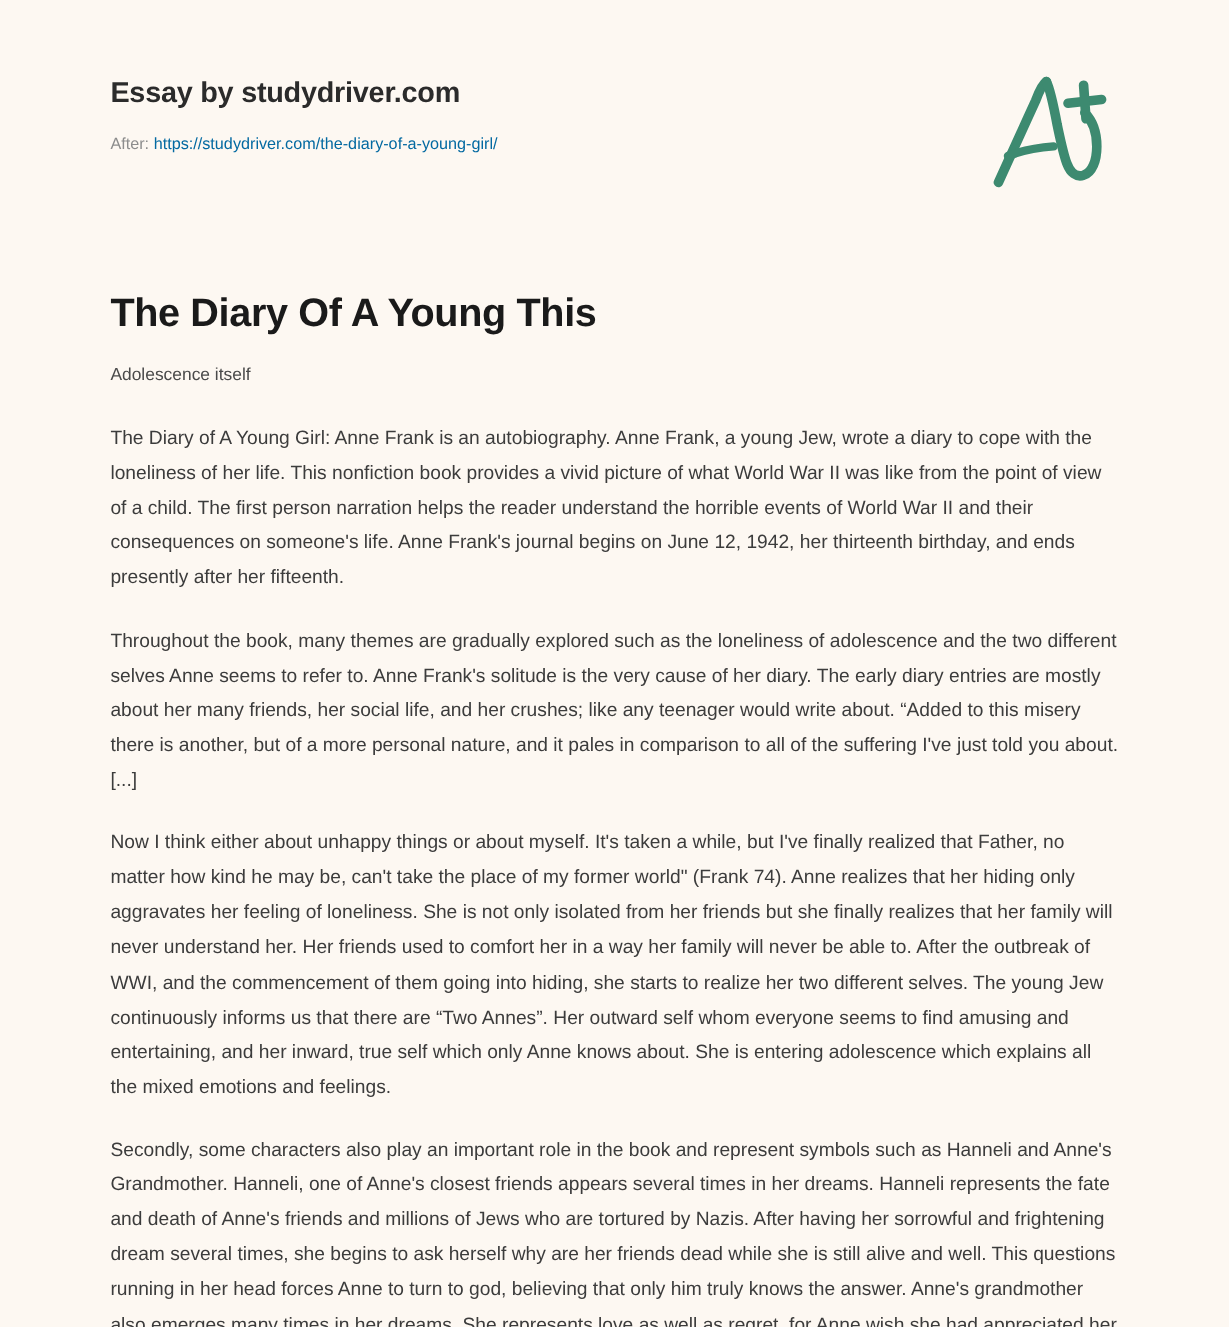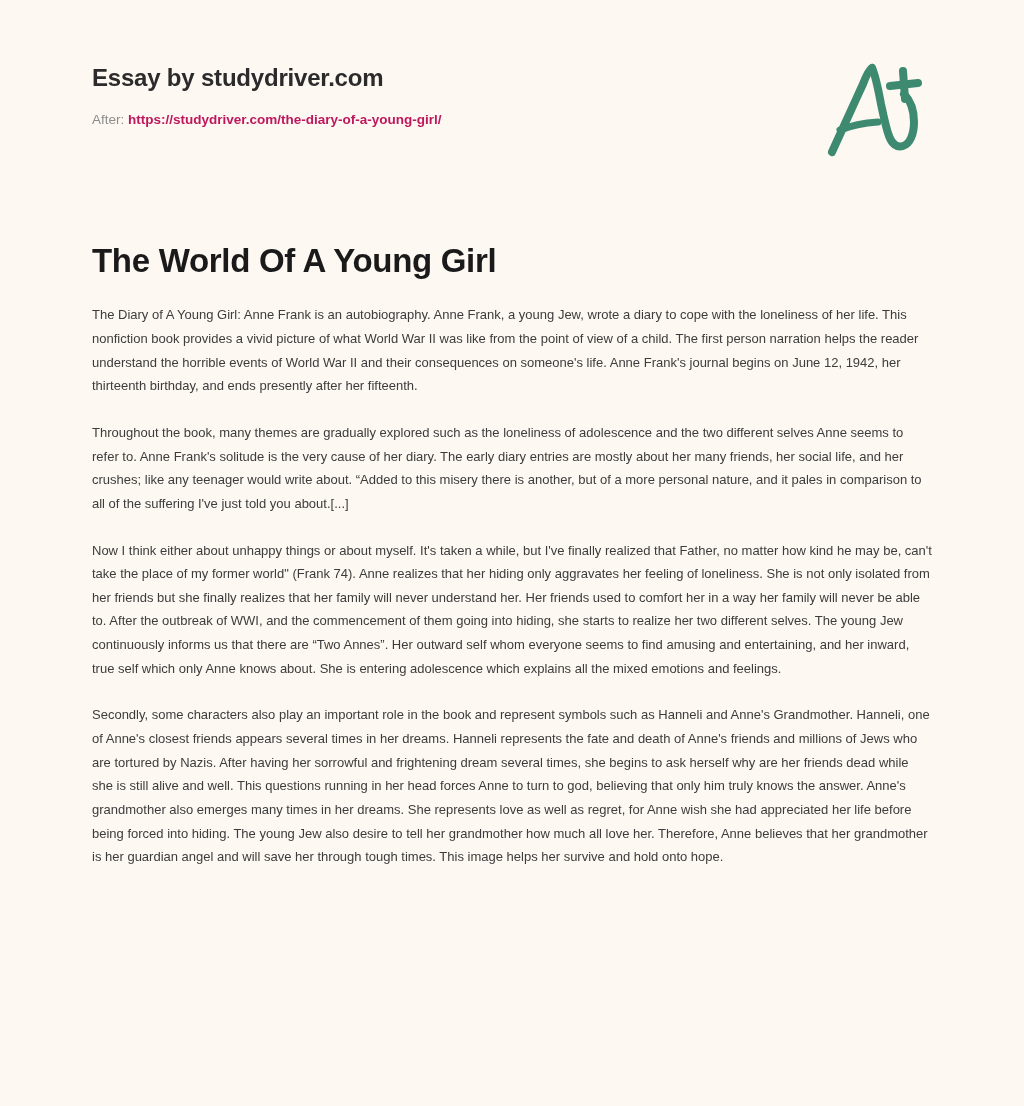--- a/index.html
+++ b/index.html
@@ -50,23 +50,22 @@
   .source-line {
     font-size: 13.5px;
     line-height: 1.3;
     color: #8d8d8d;
     white-space: nowrap;
   }
   .source-label {
     color: #8d8d8d;
   }
   .source-url {
-    color: #be185d;
+    color: #0369a1;
     text-decoration: none;
-    font-weight: bold;
   }
 
   .logo {
     width: 108px;
     height: 104px;
     margin-top: -4px;
     margin-right: 2px;
     flex: 0 0 auto;
   }
   .logo svg {
@@ -92,21 +91,21 @@
     line-height: 1.25;
     margin: 0 0 22px 0;
   }
   .article-subtitle {
     font-size: 14.5px;
     color: #4a4a4a;
     line-height: 1.5;
     margin: 0 0 26px 0;
   }
   .body-text p {
-    font-size: 13px;
+    font-size: 16px;
     line-height: 1.82;
     color: #3c3c3c;
     margin: 0 0 23px 0;
     text-align: left;
   }
   .body-text p:last-child {
     margin-bottom: 0;
   }
 </style>
 </head>
@@ -140,22 +139,23 @@
 
           <path d="M81 11 L 83 39" stroke-width="8"></path>
         </g>
       </svg>
     </div>
 
   </div>
 
   <div class="article">
 
-    <h1 class="article-title">The World Of A Young Girl</h1>
+    <h1 class="article-title">The Diary Of A Young This</h1>
 
+    <div class="article-subtitle">Adolescence itself</div>
 
     <div class="body-text">
       <p>The Diary of A Young Girl: Anne Frank is an autobiography. Anne Frank, a young Jew, wrote a diary to cope with the loneliness of her life. This nonfiction book provides a vivid picture of what World War II was like from the point of view of a child. The first person narration helps the reader understand the horrible events of World War II and their consequences on someone's life. Anne Frank's journal begins on June 12, 1942, her thirteenth birthday, and ends presently after her fifteenth.</p>
       <p>Throughout the book, many themes are gradually explored such as the loneliness of adolescence and the two different selves Anne seems to refer to. Anne Frank's solitude is the very cause of her diary. The early diary entries are mostly about her many friends, her social life, and her crushes; like any teenager would write about. “Added to this misery there is another, but of a more personal nature, and it pales in comparison to all of the suffering I've just told you about.[...]</p>
       <p>Now I think either about unhappy things or about myself. It's taken a while, but I've finally realized that Father, no matter how kind he may be, can't take the place of my former world" (Frank 74). Anne realizes that her hiding only aggravates her feeling of loneliness. She is not only isolated from her friends but she finally realizes that her family will never understand her. Her friends used to comfort her in a way her family will never be able to. After the outbreak of WWI, and the commencement of them going into hiding, she starts to realize her two different selves. The young Jew continuously informs us that there are “Two Annes”. Her outward self whom everyone seems to find amusing and entertaining, and her inward, true self which only Anne knows about. She is entering adolescence which explains all the mixed emotions and feelings.</p>
       <p>Secondly, some characters also play an important role in the book and represent symbols such as Hanneli and Anne's Grandmother. Hanneli, one of Anne's closest friends appears several times in her dreams. Hanneli represents the fate and death of Anne's friends and millions of Jews who are tortured by Nazis. After having her sorrowful and frightening dream several times, she begins to ask herself why are her friends dead while she is still alive and well. This questions running in her head forces Anne to turn to god, believing that only him truly knows the answer. Anne's grandmother also emerges many times in her dreams. She represents love as well as regret, for Anne wish she had appreciated her life before being forced into hiding. The young Jew also desire to tell her grandmother how much all love her. Therefore, Anne believes that her grandmother is her guardian angel and will save her through tough times. This image helps her survive and hold onto hope.</p>
     </div>
 
   </div>
 

